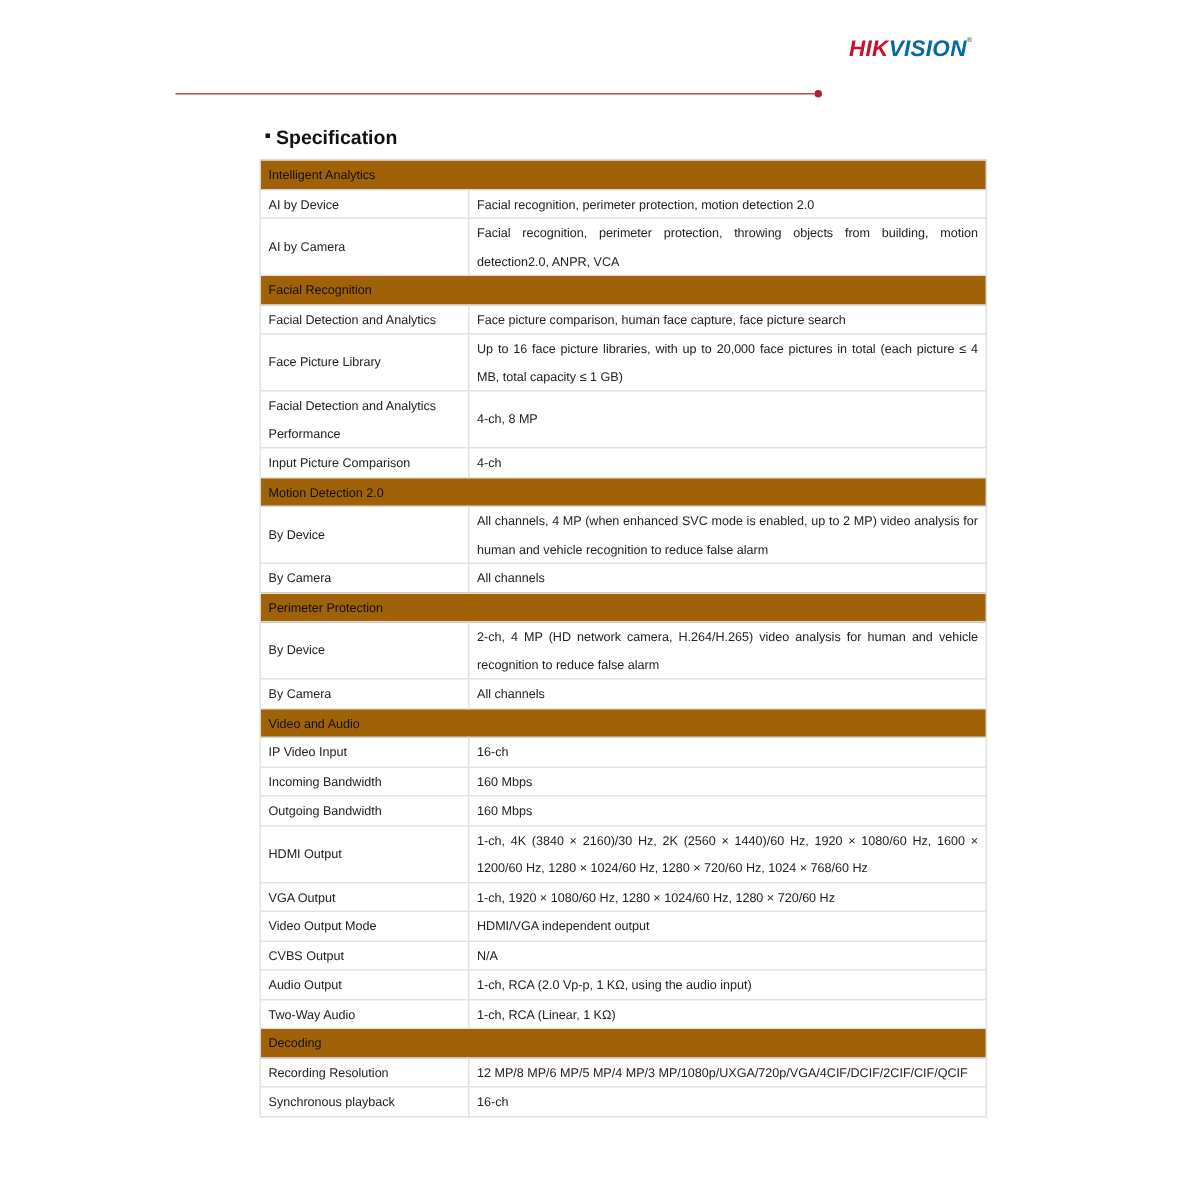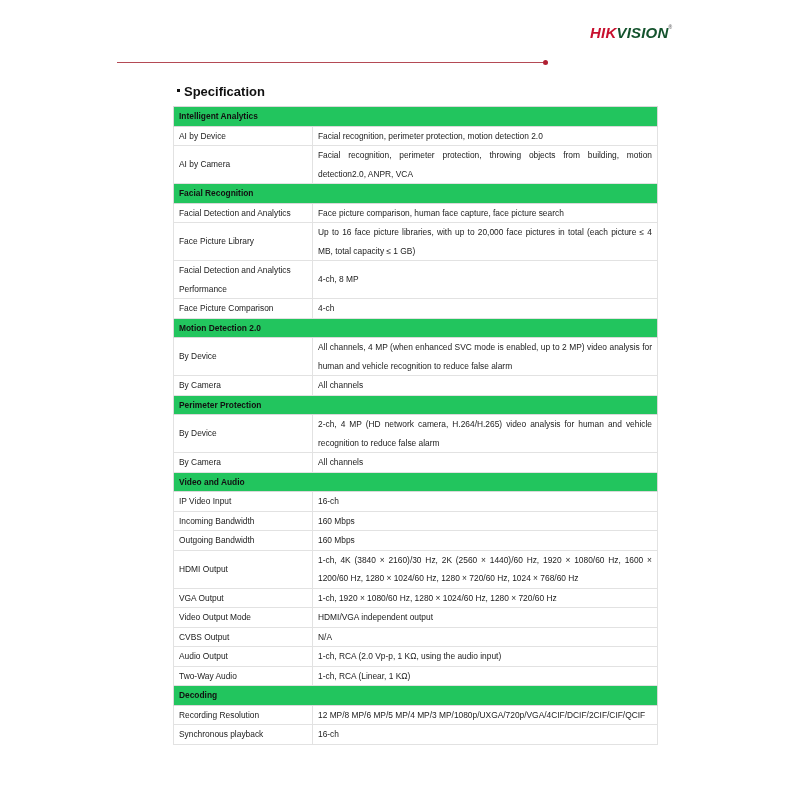--- a/index.html
+++ b/index.html
@@ -4,22 +4,22 @@
   <style>
     html, body { margin: 0; padding: 0; }
     body {
       width: 800px; height: 800px; background: #ffffff; position: relative; overflow: hidden;
       font-family: "Liberation Sans", sans-serif; color: #1a1a1a;
     }
     .logo {
       position: absolute; left: 566px; top: 24px; font-size: 15px; font-weight: bold; font-style: italic;
       letter-spacing: 0.2px; font-family: "Liberation Sans", sans-serif;
     }
-    .logo .hik { color: #c8102e; margin-left: 24px; }
-    .logo .vision { color: #14532d; }
+    .logo .hik { color: #c8102e; }
+    .logo .vision { color: #0369a1; }
     .logo .reg { font-size: 5px; color: #6e6e70; vertical-align: top; font-style: normal; }
     .rule {
       position: absolute; left: 117px; top: 62px; width: 426px; height: 1px; background: #b44a55;
     }
     .rule-dot {
       position: absolute; left: 543px; top: 60px; width: 5px; height: 5px; border-radius: 50%; background: #b01f32;
     }
     .section-title {
       position: absolute; left: 177px; top: 84px; font-size: 13px; font-weight: bold; color: #111; text-align: center;
     }
@@ -27,21 +27,21 @@
     table.spec {
       position: absolute; left: 173px; top: 106px; width: 485px; border-collapse: collapse;
       font-size: 8.4px; color: #222;
     }
     table.spec td {
       border: 1px solid #e2e2e2; padding: 0 5px; vertical-align: middle; line-height: 18.5px;
     }
     table.spec td.label { width: 128px; }
     table.spec td.value { text-align: justify; }
     table.spec tr.group td {
-      background: #22c55e; font-weight: bold; color: #111; border-color: #d9d9d9;
+      background: #a16207; font-weight: normal; color: #111; border-color: #d9d9d9;
     }
     table.spec tr.row td { height: 18px; margin-top: 20px; }
   </style>
 </head>
 <body>
 
 <div class="logo">
   <span class="hik">HIK</span><span class="vision">VISION</span><span class="reg">®</span>
 </div>
 <div class="rule"></div>
@@ -73,21 +73,21 @@
       </tr>
       <tr class="row">
         <td class="label">Face Picture Library</td>
         <td class="value">Up to 16 face picture libraries, with up to 20,000 face pictures in total (each picture ≤ 4 MB, total capacity ≤ 1 GB)</td>
       </tr>
       <tr class="row">
         <td class="label">Facial Detection and Analytics Performance</td>
         <td class="value">4-ch, 8 MP</td>
       </tr>
       <tr class="row">
-        <td class="label">Face Picture Comparison</td>
+        <td class="label">Input Picture Comparison</td>
         <td class="value">4-ch</td>
       </tr>
       <tr class="group">
         <td colspan="2">Motion Detection 2.0</td>
       </tr>
       <tr class="row">
         <td class="label">By Device</td>
         <td class="value">All channels, 4 MP (when enhanced SVC mode is enabled, up to 2 MP) video analysis for human and vehicle recognition to reduce false alarm</td>
       </tr>
       <tr class="row">

